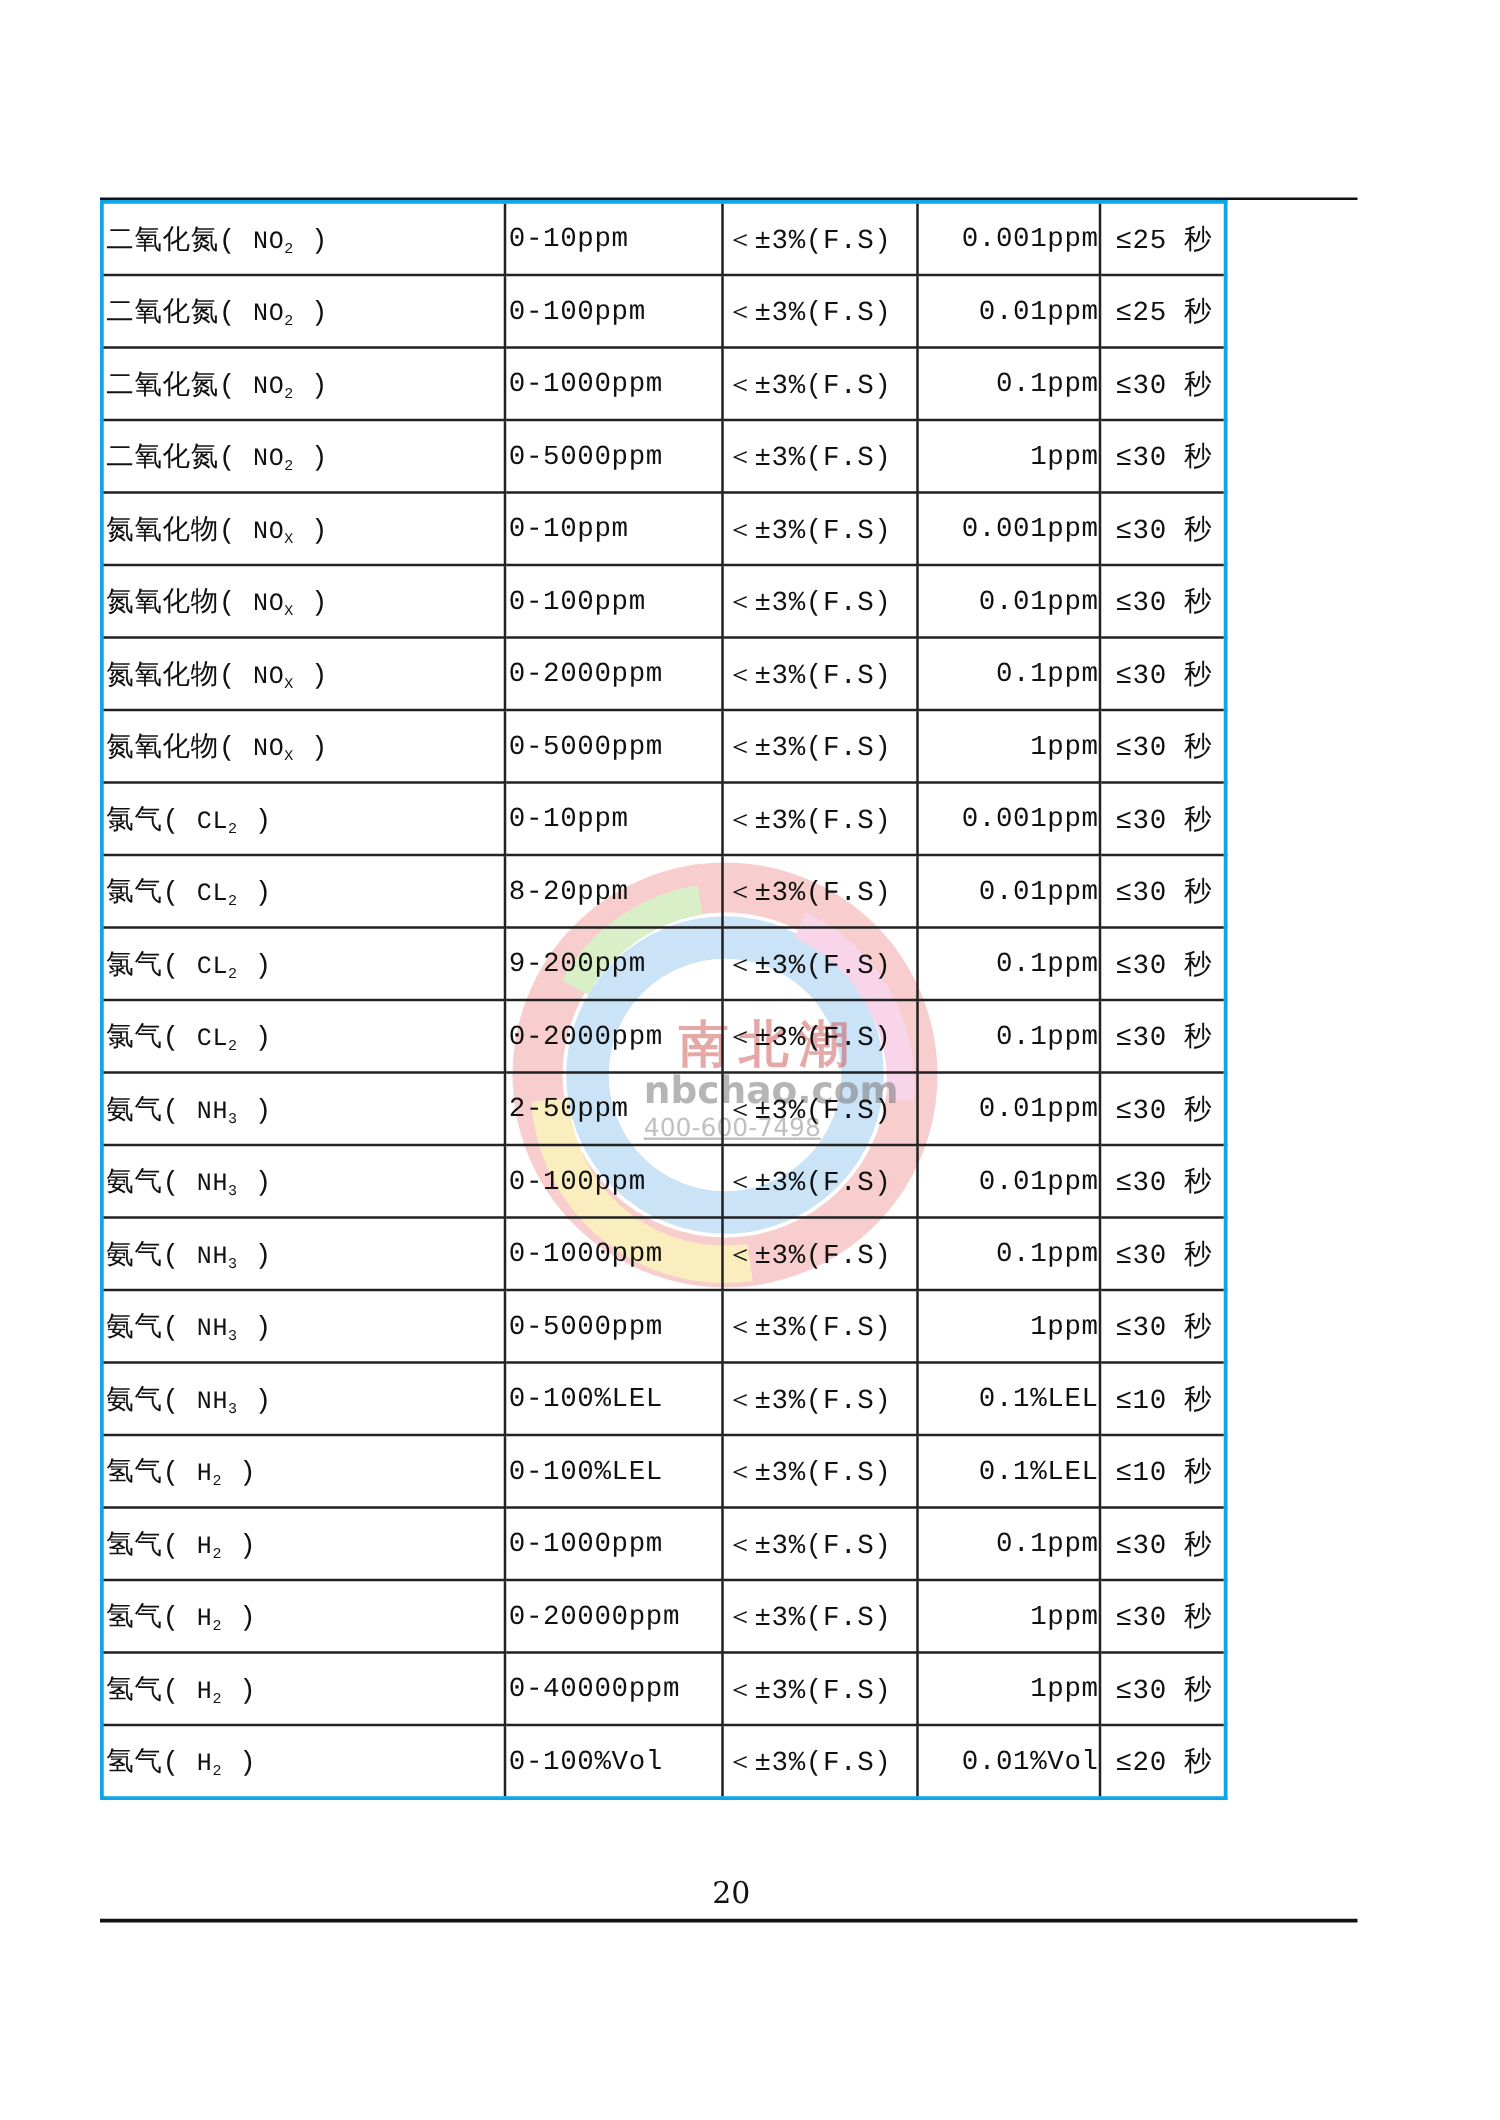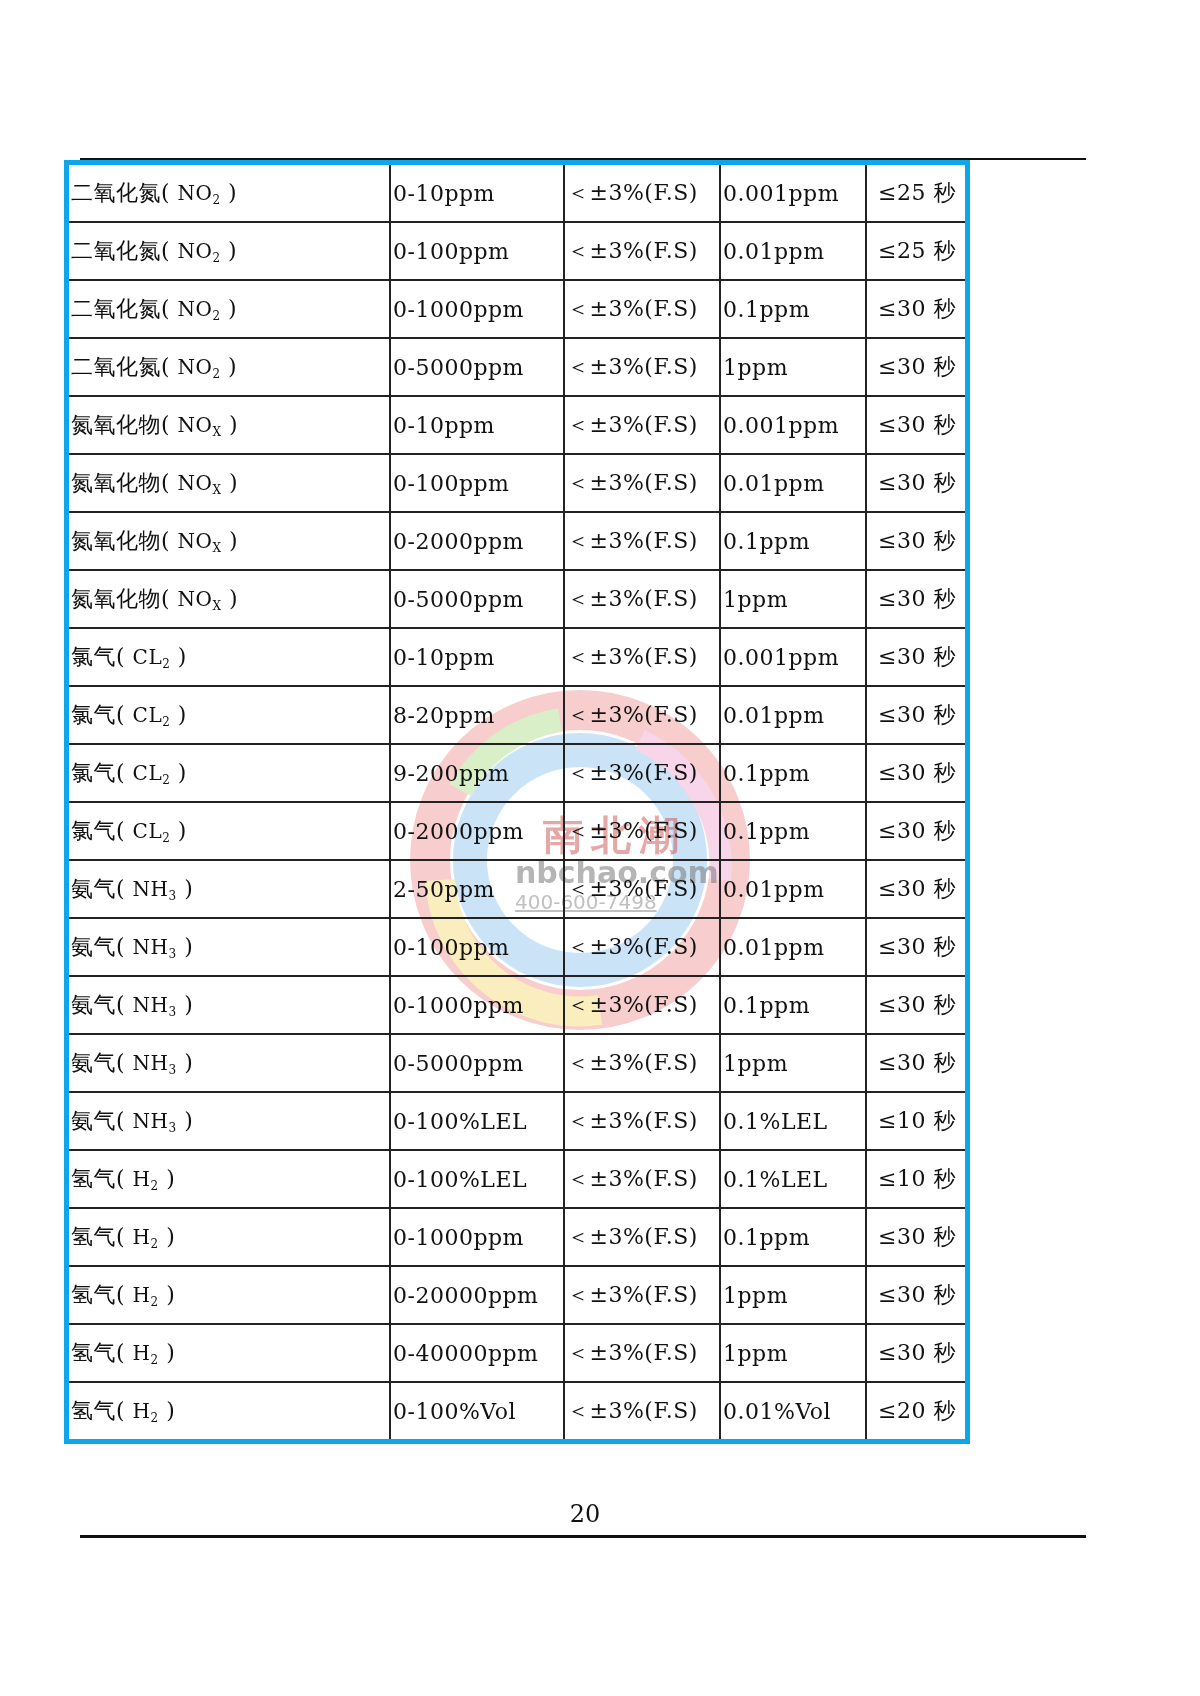--- a/index.html
+++ b/index.html
@@ -1,27 +1,27 @@
 <!DOCTYPE html>
 <html><head>
   <meta charset="utf-8">
   <style>
     html, body { margin: 0; padding: 0; background: #ffffff; }
     body { width: 1200px; height: 1696px; position: relative; overflow: hidden;
            font-family: "DejaVu Serif", "Liberation Serif", serif; color: #111; }
     .top-rule { position: absolute; left: 80px; top: 158px; width: 1006px; height: 0; border-top: 2px solid #111; }
     .bottom-rule { position: absolute; left: 80px; top: 1535px; width: 1006px; height: 0; border-top: 3px solid #111; }
-    table.spec { position: absolute; left: 64px; top: 160px; border-collapse: collapse;
-                 border: 5px solid #0ea5e9; table-layout: fixed; }
+    table.spec { position: absolute; left: 80px; top: 160px; border-collapse: collapse;
+                 border: 3px solid #0ea5e9; table-layout: fixed; font-family: Liberation Mono, monospace; }
     table.spec td { border: 2px solid #222; height: 56px; padding: 0 0 0 2px; font-size: 22px;
                     white-space: nowrap; overflow: hidden; vertical-align: middle; letter-spacing: 0.5px; }
     td.c-gas { width: 318px; }
     td.c-range { width: 170px; }
     td.c-acc { width: 152px; }
-    td.c-res { width: 142px; }
+    td.c-res { width: 142px; text-align: right; }
     td.c-resp { width: 96px; text-align: center; }
     sub.s { font-size: 12px; vertical-align: -4px; }
     .formula { font-size: 20px; }
     .page-number { position: absolute; left: 0; width: 1170px; top: 1500px; text-align: center; font-size: 24px; }
     .watermark { position: absolute; left: 400px; top: 680px; width: 360px; height: 360px;
                  pointer-events: none; opacity: 0.55; }
     .wm-text { position: absolute; left: 515px; top: 855px; font-family: "DejaVu Sans", sans-serif;
                font-weight: bold; font-size: 30px; color: rgba(120,120,120,0.55); pointer-events: none; text-align: right; }
     .wm-phone { position: absolute; left: 515px; top: 890px; font-family: "DejaVu Sans", sans-serif;
                 font-size: 20px; color: rgba(140,140,140,0.55); pointer-events: none; text-decoration: underline; }

